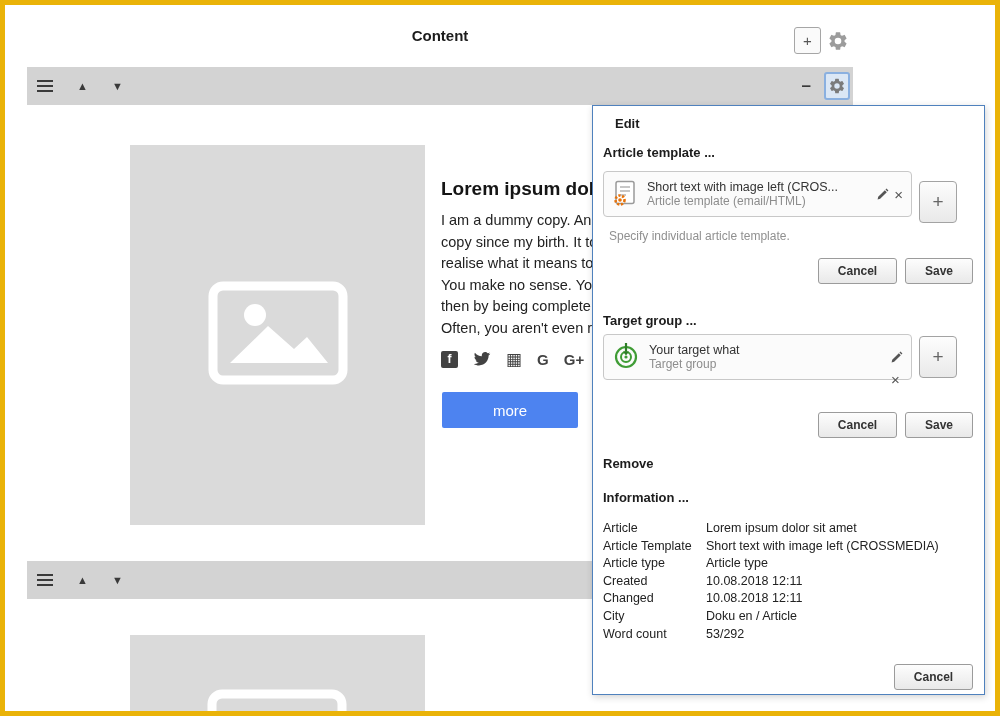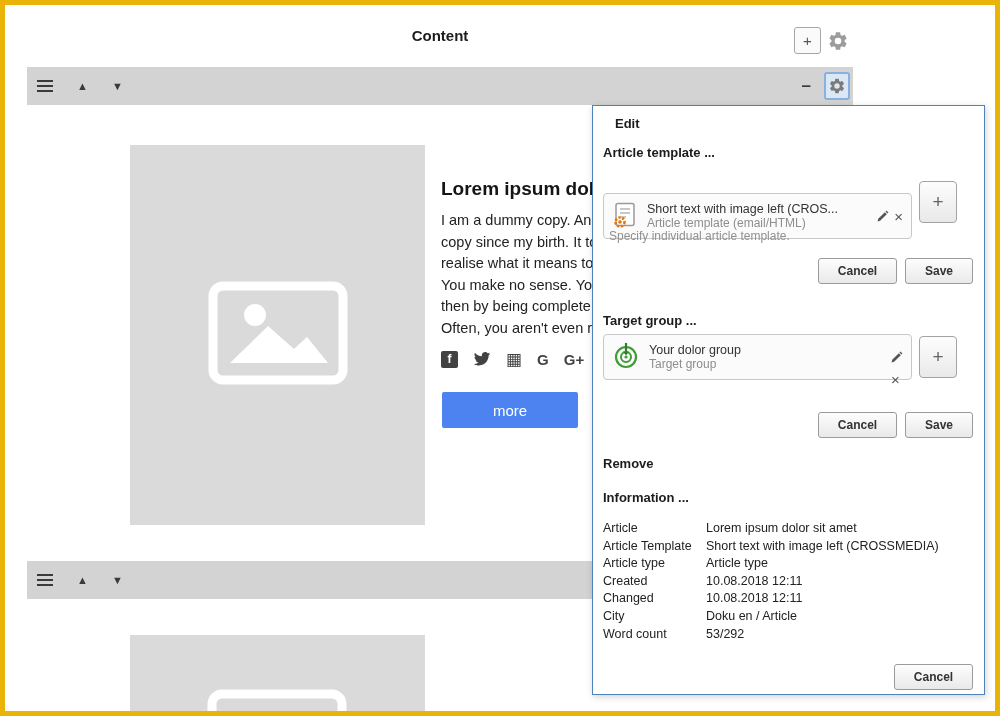--- a/index.html
+++ b/index.html
@@ -55,21 +55,21 @@
     font-size:13px;}
   .p-head{position:absolute;left:10px;font-size:13px;font-weight:700;color:#1c1c1c;cursor:pointer;}
   .h-edit{top:10px;padding-left:12px;}
   .h-template{top:39px;}
   .h-target{top:195px;margin-top:12px;}
   .h-remove{top:350px;}
   .h-info{top:384px;}
   .item-box{position:absolute;left:10px;width:309px;height:46px;border:1px solid #c8c8c8;
     border-radius:4px;background:#fbfbfb;display:flex;align-items:center;
     padding:0 8px;box-sizing:border-box;}
-  .box-template{top:87px;}
+  .box-template{top:65px;}
   .box-target{top:228px;}
   .item-text{margin-left:9px;flex:1;min-width:0;}
   .item-title{font-size:12.5px;color:#333;white-space:nowrap;overflow:hidden;}
   .item-sub{font-size:12px;color:#8d8d8d;white-space:nowrap;}
   .item-actions{display:flex;align-items:center;gap:5px;}
   .pencil{cursor:pointer;display:flex;align-items:center;}
   .x-glyph{font-size:15px;color:#555;cursor:pointer;line-height:1;}
   .add-btn{position:absolute;left:326px;width:38px;height:42px;box-sizing:border-box;
     border:1px solid #a3a3a3;border-radius:4px;background:linear-gradient(#fdfdfd,#e9e9e9);
     font-size:19px;color:#666;display:flex;align-items:center;justify-content:center;cursor:pointer;}
@@ -217,21 +217,21 @@
       <span>
         <svg width="28" height="28" viewBox="0 0 28 28">
           <circle cx="14" cy="15" r="10" fill="none" stroke="#3f9c35" stroke-width="2.2"></circle>
           <circle cx="14" cy="15" r="5" fill="none" stroke="#3f9c35" stroke-width="2"></circle>
           <circle cx="14" cy="15" r="1.6" fill="#3f9c35"></circle>
           <line x1="14" y1="1" x2="14" y2="9.5" stroke="#2e7d27" stroke-width="2.2"></line>
           <path d="M14 13.5l-3-4h6z" fill="#2e7d27"></path>
         </svg>
       </span>
       <span class="item-text">
-        <div class="item-title">Your dolor group</div>
+        <div class="item-title">Your target what</div>
         <div class="item-sub">Target group</div>
       </span>
       <span class="item-actions">
         <span class="pencil">
             <svg width="13" height="13">
               <use href="#pencil-sym"></use>
             </svg>
           </span>
       </span>
     </div>

